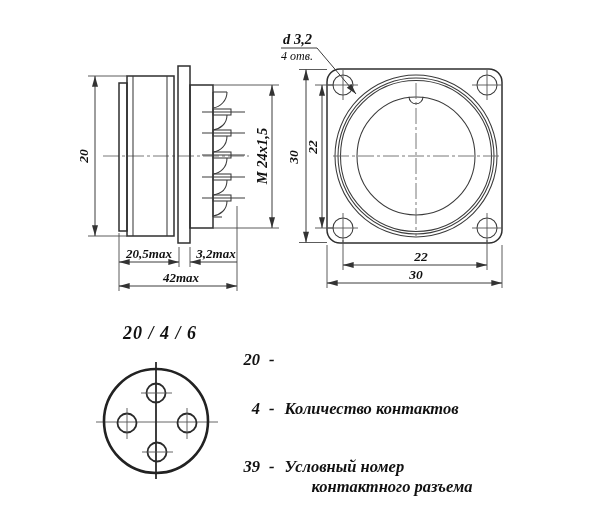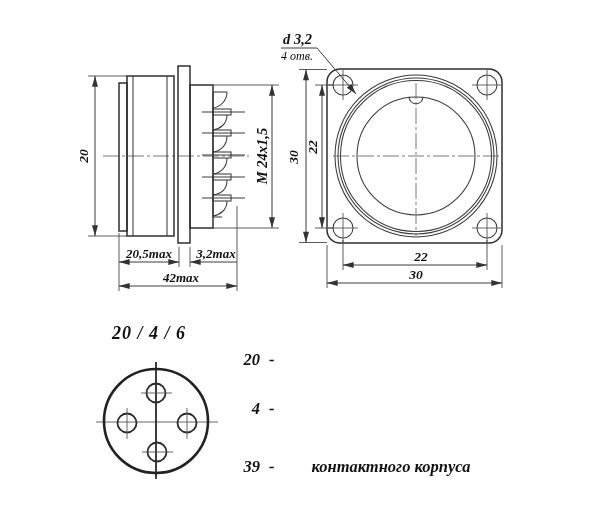--- a/index.html
+++ b/index.html
@@ -19,21 +19,21 @@
   .bold2{stroke:#222;stroke-width:2.6;fill:none;}
   .pin{stroke:#2a2a2a;stroke-width:1.8;fill:none;}
   
   text{fill:#101010;}
   .dt{font:italic bold 13px "Liberation Serif",serif;}
   .dt-md{font:italic bold 13.5px "Liberation Serif",serif;}
   .dt-lg{font:italic bold 14.5px "Liberation Serif",serif;}
   .dt-sm{font:italic 12px "Liberation Serif",serif;}
   
   .pd-title{
-    position:absolute;left:112px;top:323px;width:90px;
+    position:absolute;left:123px;top:323px;width:90px;
     font:italic bold 18px "Liberation Serif",serif;letter-spacing:1px;
     white-space:nowrap;
   }
   
   .legend-row{position:absolute;left:222px;display:flex;align-items:flex-start;
     font:italic bold 16.5px "Liberation Serif",serif;line-height:20px;}
   .legend-num{display:inline-block;width:38px;text-align:right;flex:0 0 38px;}
   .legend-sep{display:inline-block;margin:0 10px 0 9px;flex:0 0 auto;}
   .legend-lines{display:inline-block;white-space:nowrap;}
   .legend-l2{text-indent:16px;}
@@ -190,23 +190,27 @@
   <div class="pd-title">20 / 4 / 6</div>
 
   <div class="legend-row" style="top:350px">
     <span class="legend-num">20</span>
     <span class="legend-sep">-</span>
   </div>
 
   <div class="legend-row" style="top:399px">
     <span class="legend-num">4</span>
     <span class="legend-sep">-</span>
+    <span class="legend-lines">
+      <div>Количество контактов</div>
+    </span>
   </div>
 
   <div class="legend-row" style="top:457px">
     <span class="legend-num">39</span>
     <span class="legend-sep">-</span>
     <span class="legend-lines">
-      <div class="legend-l2" style="text-indent:27px">контактного корпуса</div>
+      <div>Условный номер</div>
+      <div class="legend-l2" style="text-indent:27px">контактного разъема</div>
     </span>
   </div>
 
 </div>
 
 </body></html>

